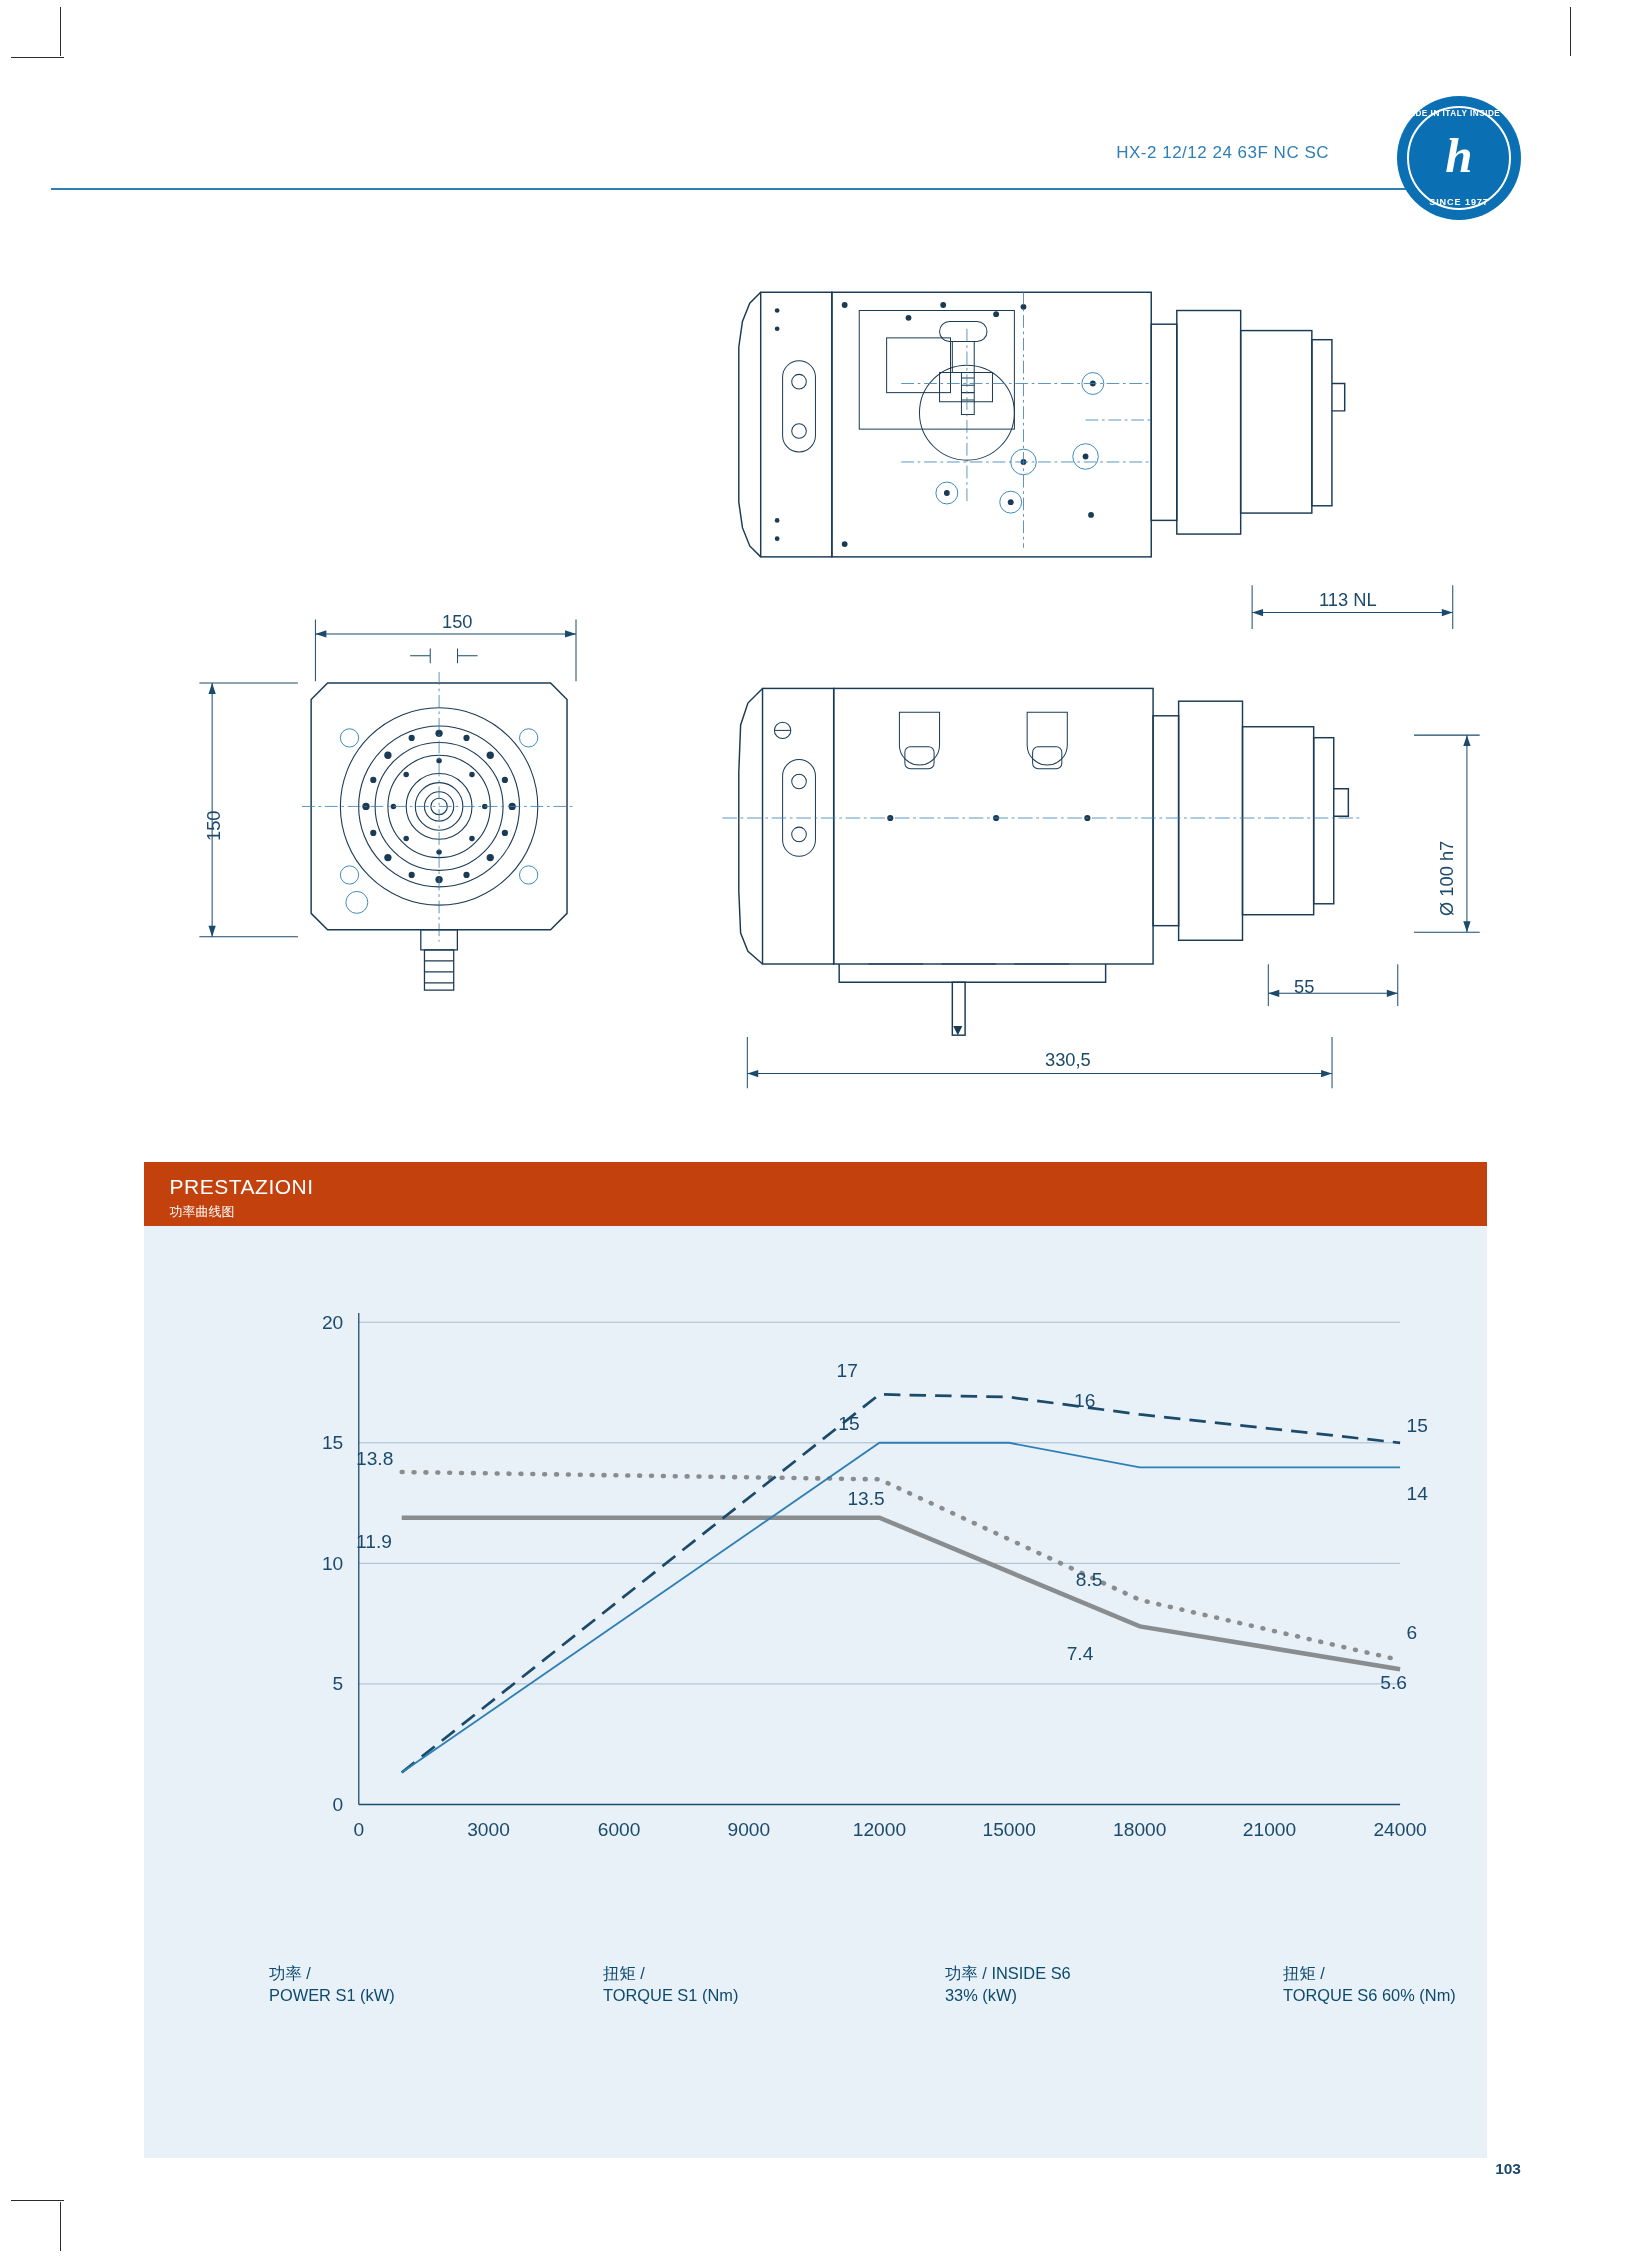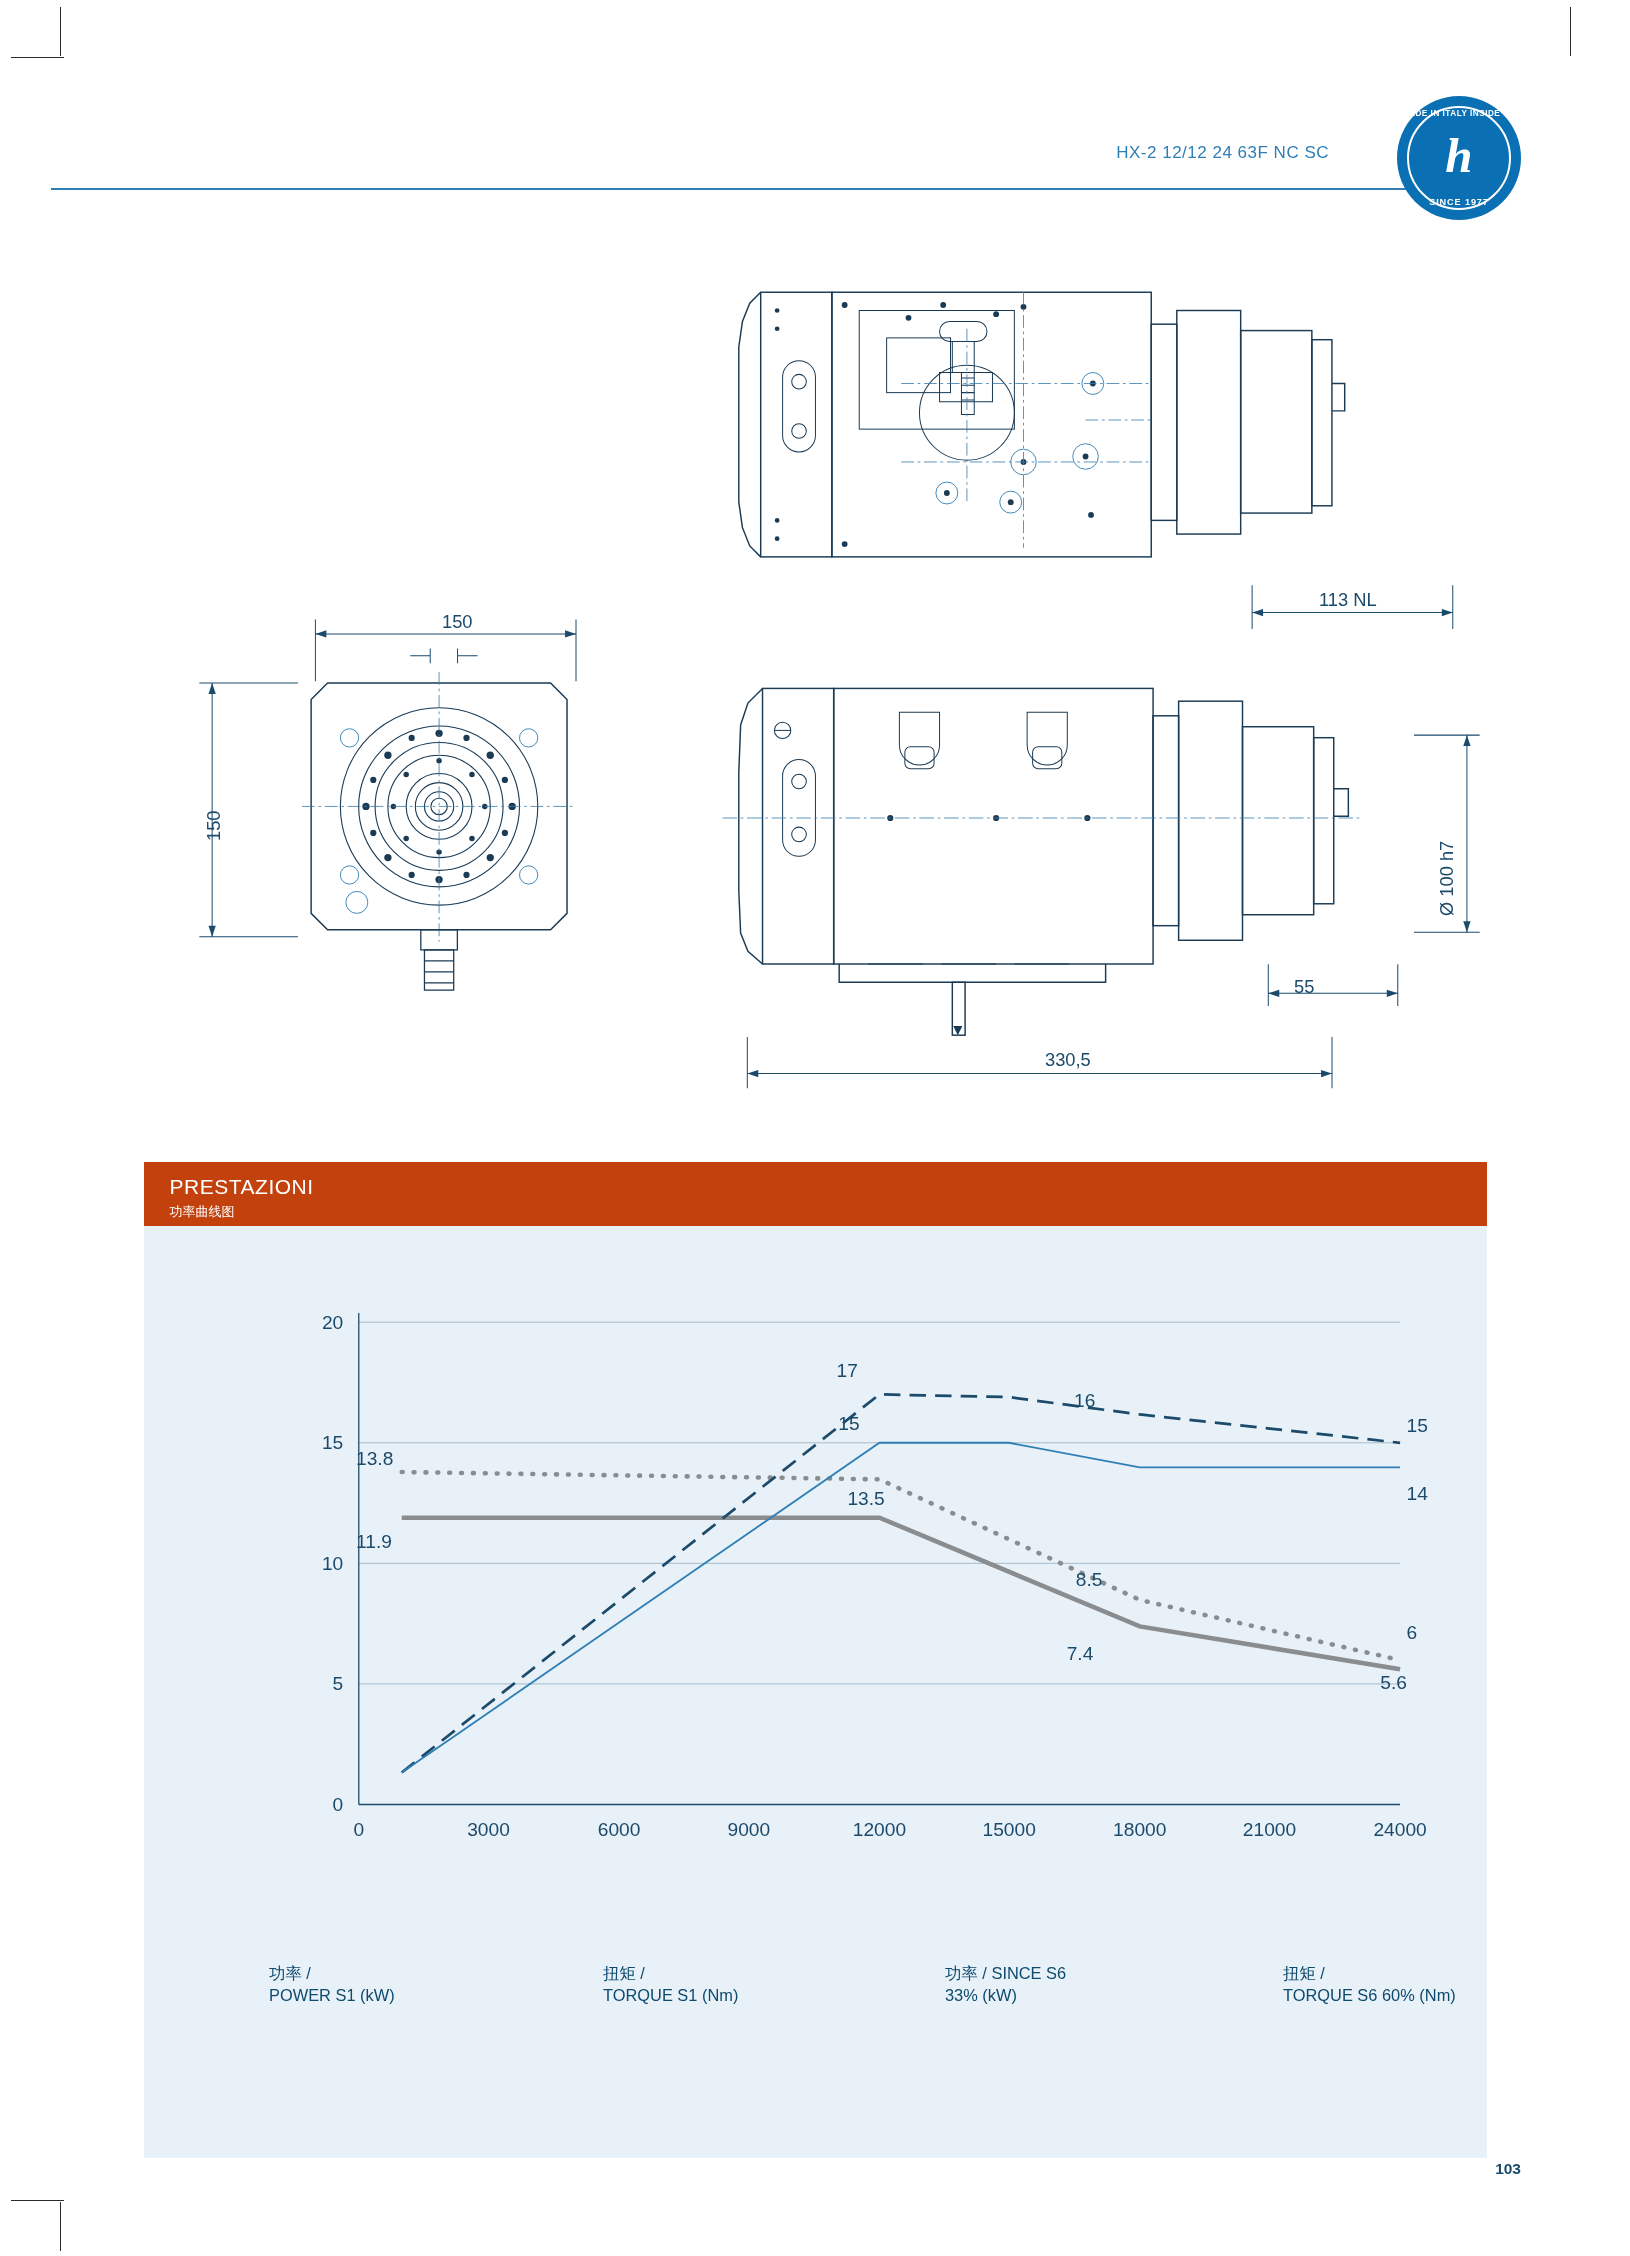--- a/index.html
+++ b/index.html
@@ -422,21 +422,21 @@
       <span>扭矩 /</span><br>
       <span>TORQUE S1 (Nm)</span>
     </div>
   </div>
 
   <div class="legend-item" style="left:676px;">
     <svg class="legend-line" width="57" height="11">
         <line x1="0" y1="6" x2="62" y2="6" stroke="#1b4a6b" stroke-width="3" stroke-dasharray="16 9"></line>
       </svg>
     <div class="lbl">
-      <span>功率 / SINCE S6</span><br>
+      <span>功率 / INSIDE S6</span><br>
       <span>33% (kW)</span>
     </div>
   </div>
 
   <div class="legend-item" style="left:1014px;">
     <svg class="legend-line" width="57" height="11">
         <line x1="0" y1="6" x2="62" y2="6" stroke="#8a8d8f" stroke-width="5" stroke-linecap="round" stroke-dasharray="1 10"></line>
       </svg>
     <div class="lbl">
       <span>扭矩 /</span><br>

